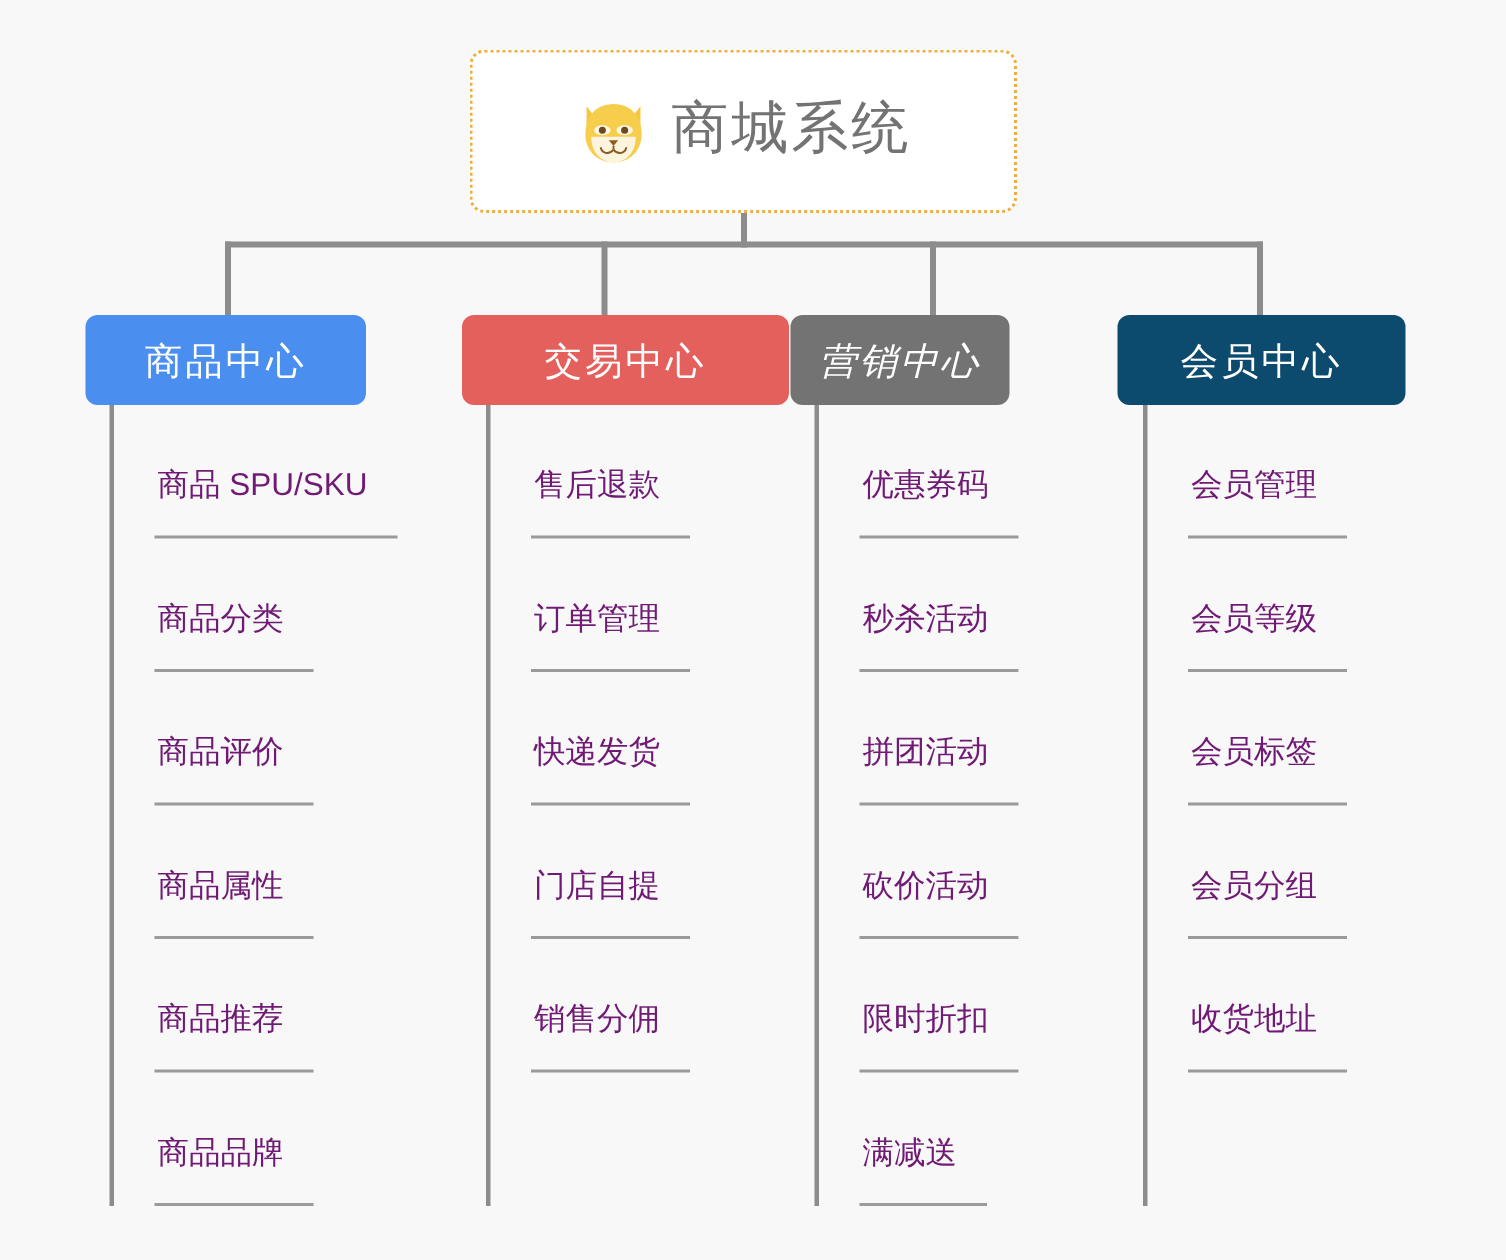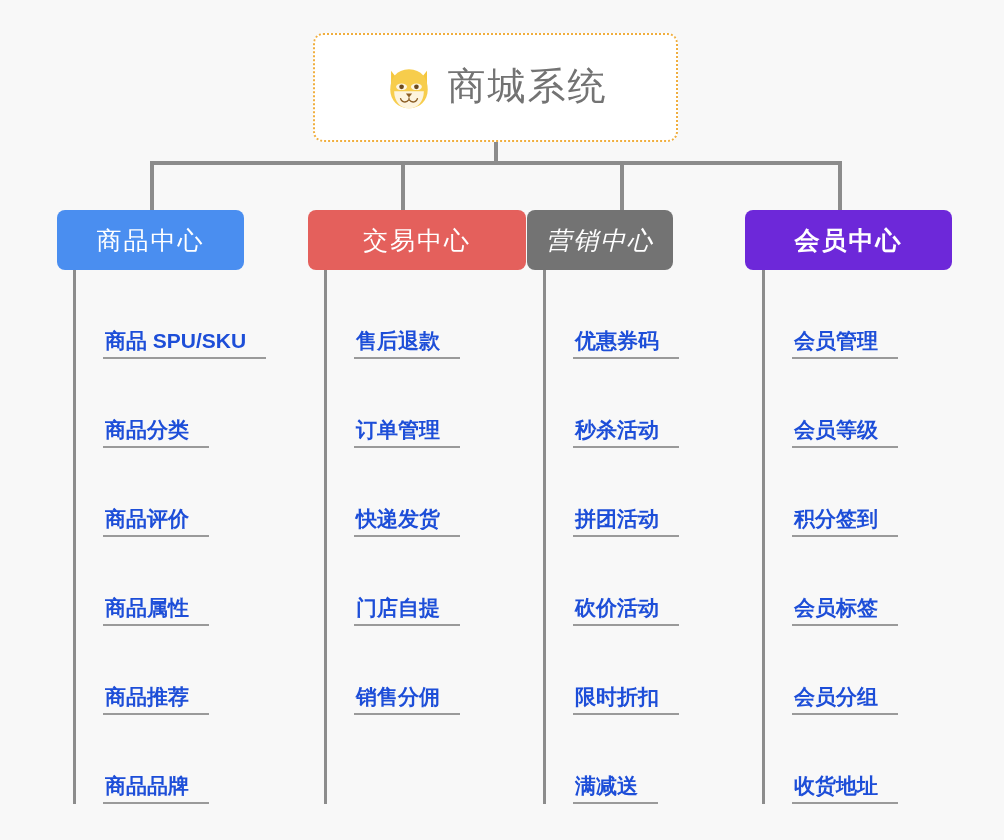--- a/index.html
+++ b/index.html
@@ -94,28 +94,27 @@
   .leaf-item {
     position: relative;
     height: 89px;
     box-sizing: border-box;
     display: flex;
     align-items: flex-end;
     padding-left: 30px;
   }
   .leaf-label {
     font-size: 21px;
-    color: #1d4ed8;
+    color: #701a75;
     white-space: nowrap;
     line-height: 1;
-    padding-bottom: 6px;
+    padding-bottom: 23px;
     border-bottom: 2px solid #9a9a9a;
     padding-right: 20px;
     padding-left: 2px;
-    font-weight: bold;
   }
 </style>
 </head>
 <body>
 
 <div id="canvas">
 
   <div class="root-node">
     <svg class="root-icon" viewBox="0 0 64 64" xmlns="http://www.w3.org/2000/svg">
       <path d="M9 10 L9 30 L20 24 Z" fill="#f5c73e"></path>
@@ -206,35 +205,32 @@
         <div class="leaf-item">
           <span class="leaf-label">砍价活动</span>
         </div>
         <div class="leaf-item">
           <span class="leaf-label">限时折扣</span>
         </div>
         <div class="leaf-item">
           <span class="leaf-label">满减送</span>
         </div>
       </div>
-      <div class="cat-box" style="left: 745px; width: 207px; background: #6d28d9; font-weight: bold;">
+      <div class="cat-box" style="left: 745px; width: 192px; background: #0c4a6e;">
         <span>会员中心</span>
       </div>
       <div class="trunk" style="left: 762px; background: rgb(140, 140, 140); height: 534px;"></div>
       <div class="leaf-col" style="left: 762px;">
         <div class="leaf-item">
           <span class="leaf-label">会员管理</span>
         </div>
         <div class="leaf-item">
           <span class="leaf-label">会员等级</span>
         </div>
         <div class="leaf-item">
-          <span class="leaf-label">积分签到</span>
-        </div>
-        <div class="leaf-item">
           <span class="leaf-label">会员标签</span>
         </div>
         <div class="leaf-item">
           <span class="leaf-label">会员分组</span>
         </div>
         <div class="leaf-item">
           <span class="leaf-label">收货地址</span>
         </div>
       </div>
     </div>

